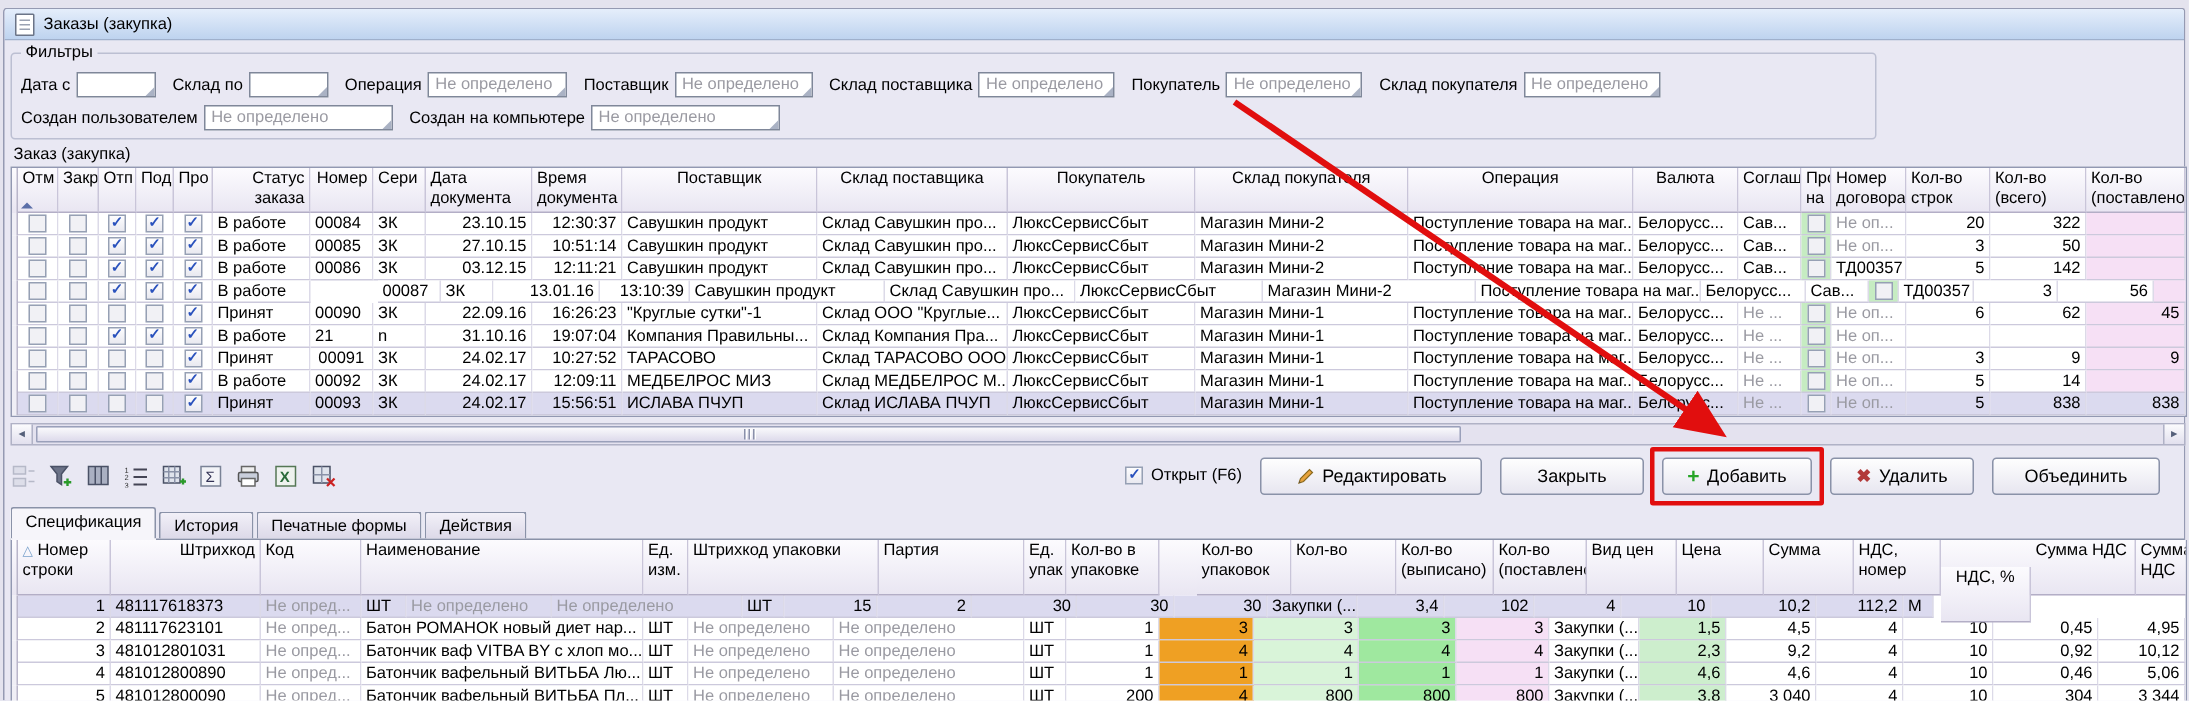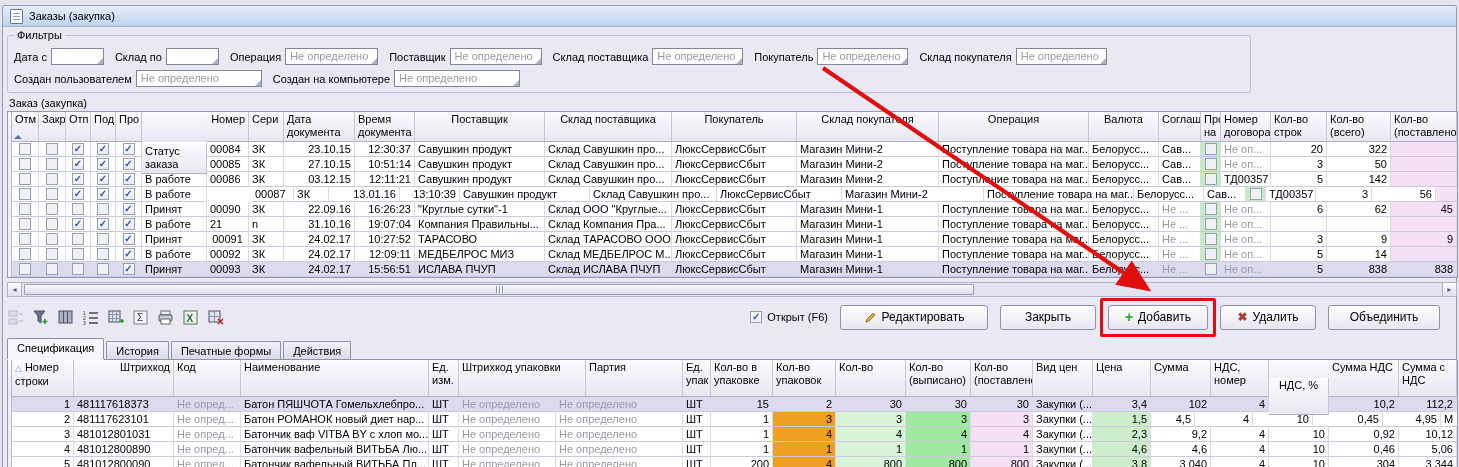--- a/index.html
+++ b/index.html
@@ -124,21 +124,21 @@
   <div class="section-label">Заказ (закупка)</div>
 
   <div class="gtable" id="orders-table" style="width:1451px">
       <div class="trow thead">
         <div class="leader" style="background: linear-gradient(rgb(252, 251, 254), rgb(233, 230, 242));"></div>
         <div class="hcell" style="width: 27px; height: 100%; text-align: center;">Отм<span class="sort-tri"></span></div>
         <div class="hcell" style="width: 27px; height: 100%; text-align: center;">Закр</div>
         <div class="hcell" style="width: 25px; height: 100%; text-align: center;">Отп</div>
         <div class="hcell" style="width: 25px; height: 100%; text-align: center;">Под</div>
         <div class="hcell" style="width: 26px; height: 100%; text-align: center;">Про</div>
-        <div class="hcell" style="width: 65px; height: 100%; text-align: left; margin-top: 32px;">Статус заказа</div>
+        <div class="hcell" style="width: 65px; height: 100%; text-align: right;">Статус заказа</div>
         <div class="hcell" style="width: 42px; height: 100%; text-align: right;">Номер</div>
         <div class="hcell" style="width: 35px; height: 100%; text-align: left;">Сери</div>
         <div class="hcell" style="width: 71px; height: 100%; text-align: left;">Дата документа</div>
         <div class="hcell" style="width: 60px; height: 100%; text-align: left;">Время документа</div>
         <div class="hcell" style="width: 130px; height: 100%; text-align: center;">Поставщик</div>
         <div class="hcell" style="width: 127px; height: 100%; text-align: center;">Склад поставщика</div>
         <div class="hcell" style="width: 125px; height: 100%; text-align: center;">Покупатель</div>
         <div class="hcell" style="width: 142px; height: 100%; text-align: center;">Склад покупателя</div>
         <div class="hcell" style="width: 150px; height: 100%; text-align: center;">Операция</div>
         <div class="hcell" style="width: 70px; height: 100%; text-align: center;">Валюта</div>
@@ -613,39 +613,38 @@
         <div class="leader" style="background: linear-gradient(rgb(252, 251, 254), rgb(233, 230, 242));"></div>
         <div class="hcell" style="width: 62px; height: 100%; text-align: left;"><span class="tri2">△</span>Номер строки</div>
         <div class="hcell" style="width: 100px; height: 100%; text-align: right;">Штрихкод</div>
         <div class="hcell" style="width: 67px; height: 100%; text-align: left;">Код</div>
         <div class="hcell" style="width: 188px; height: 100%; text-align: left;">Наименование</div>
         <div class="hcell" style="width: 30px; height: 100%; text-align: left;">Ед. изм.</div>
         <div class="hcell" style="width: 127px; height: 100%; text-align: left;">Штрихкод упаковки</div>
         <div class="hcell" style="width: 97px; height: 100%; text-align: left;">Партия</div>
         <div class="hcell" style="width: 28px; height: 100%; text-align: left;">Ед. упак</div>
         <div class="hcell" style="width: 62px; height: 100%; text-align: left;">Кол-во в упаковке</div>
-        <div class="hcell" style="width: 63px; height: 100%; text-align: left;">Кол-во упаковок</div>
+        <div class="hcell" style="width: 63px; height: 100%; text-align: left; margin-left: 25px;">Кол-во упаковок</div>
         <div class="hcell" style="width: 70px; height: 100%; text-align: left;">Кол-во</div>
         <div class="hcell" style="width: 65px; height: 100%; text-align: left;">Кол-во (выписано)</div>
         <div class="hcell" style="width: 62px; height: 100%; text-align: left;">Кол-во (поставлено</div>
         <div class="hcell" style="width: 60px; height: 100%; text-align: left;">Вид цен</div>
         <div class="hcell" style="width: 58px; height: 100%; text-align: left;">Цена</div>
         <div class="hcell" style="width: 60px; height: 100%; text-align: left;">Сумма</div>
         <div class="hcell" style="width: 58px; height: 100%; text-align: left;">НДС, номер</div>
         <div class="hcell" style="width: 60px; height: 100%; text-align: center; margin-top: 18px;">НДС, %</div>
         <div class="hcell" style="width: 70px; height: 100%; text-align: left;">Сумма НДС</div>
         <div class="hcell" style="width: 58px; height: 100%; text-align: left;">Сумма с НДС</div>
         <div class="hcell" style="width: 20px; height: 100%; text-align: left;">С п</div>
       </div>
       <div class="trow sel">
         <div class="leader"></div>
         <div class="cell r" style="width: 62px;">1</div>
         <div class="cell" style="width: 100px;">481117618373</div>
         <div class="cell muted" style="width: 67px;">Не опред...</div>
-        <div class="cell" style="width: 188px;">Батон ПЯШЧОТА Гомельхлебпро...</div>
         <div class="cell" style="width: 30px;">ШТ</div>
         <div class="cell muted" style="width: 97px;">Не определено</div>
         <div class="cell muted" style="width: 127px;">Не определено</div>
         <div class="cell" style="width: 28px;">ШТ</div>
         <div class="cell r" style="width: 62px;">15</div>
         <div class="cell r" style="width: 63px;">2</div>
         <div class="cell r lgreen" style="width: 70px;">30</div>
         <div class="cell r mgreen" style="width: 65px;">30</div>
         <div class="cell r pink" style="width: 62px;">30</div>
         <div class="cell" style="width: 60px;">Закупки (...</div>
@@ -667,21 +666,21 @@
         <div class="cell muted" style="width: 97px;">Не определено</div>
         <div class="cell muted" style="width: 127px;">Не определено</div>
         <div class="cell" style="width: 28px;">ШТ</div>
         <div class="cell r" style="width: 62px;">1</div>
         <div class="cell r orange" style="width: 63px;">3</div>
         <div class="cell r lgreen" style="width: 70px;">3</div>
         <div class="cell r mgreen" style="width: 65px;">3</div>
         <div class="cell r pink" style="width: 62px;">3</div>
         <div class="cell" style="width: 60px;">Закупки (...</div>
         <div class="cell r price" style="width: 58px;">1,5</div>
-        <div class="cell r" style="width: 44px;">4,5</div>
+        <div class="cell r" style="width: 60px;">4,5</div>
         <div class="cell r" style="width: 58px;">4</div>
         <div class="cell r" style="width: 60px;">10</div>
         <div class="cell r" style="width: 70px;">0,45</div>
         <div class="cell r" style="width: 58px;">4,95</div>
         <div class="cell" style="width: 20px;">М</div>
       </div>
       <div class="trow">
         <div class="leader"></div>
         <div class="cell r" style="width: 62px;">3</div>
         <div class="cell" style="width: 100px;">481012801031</div>

